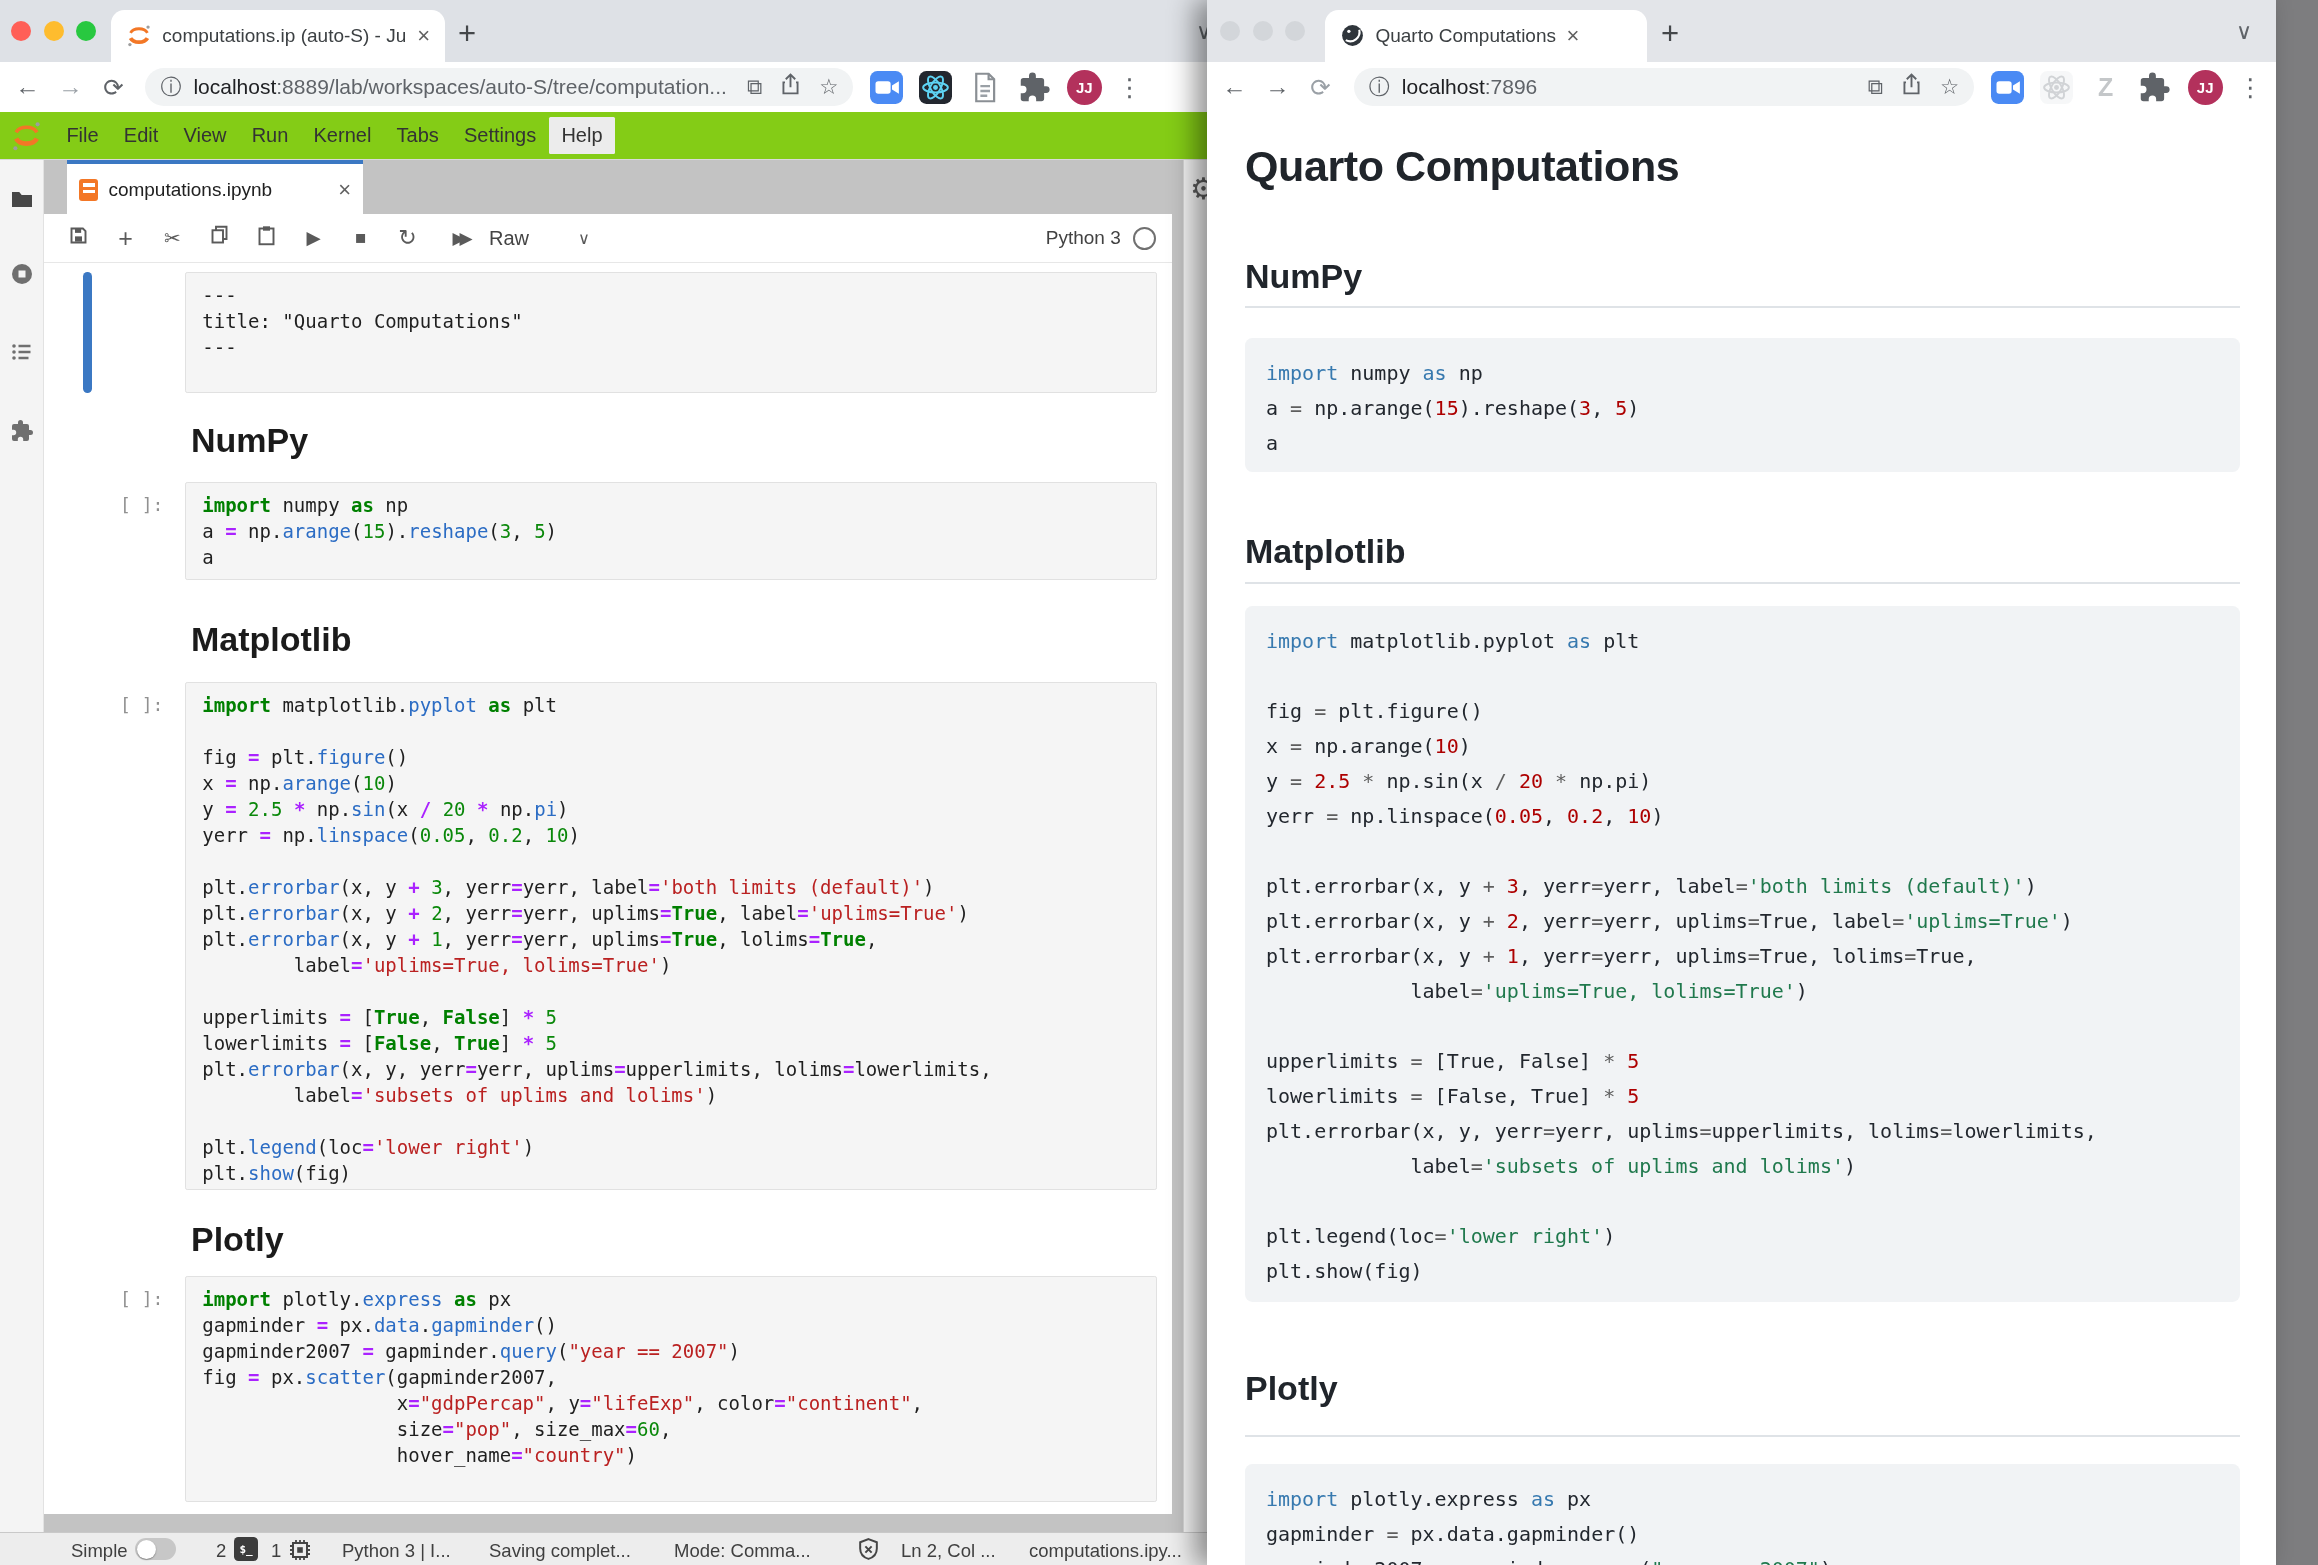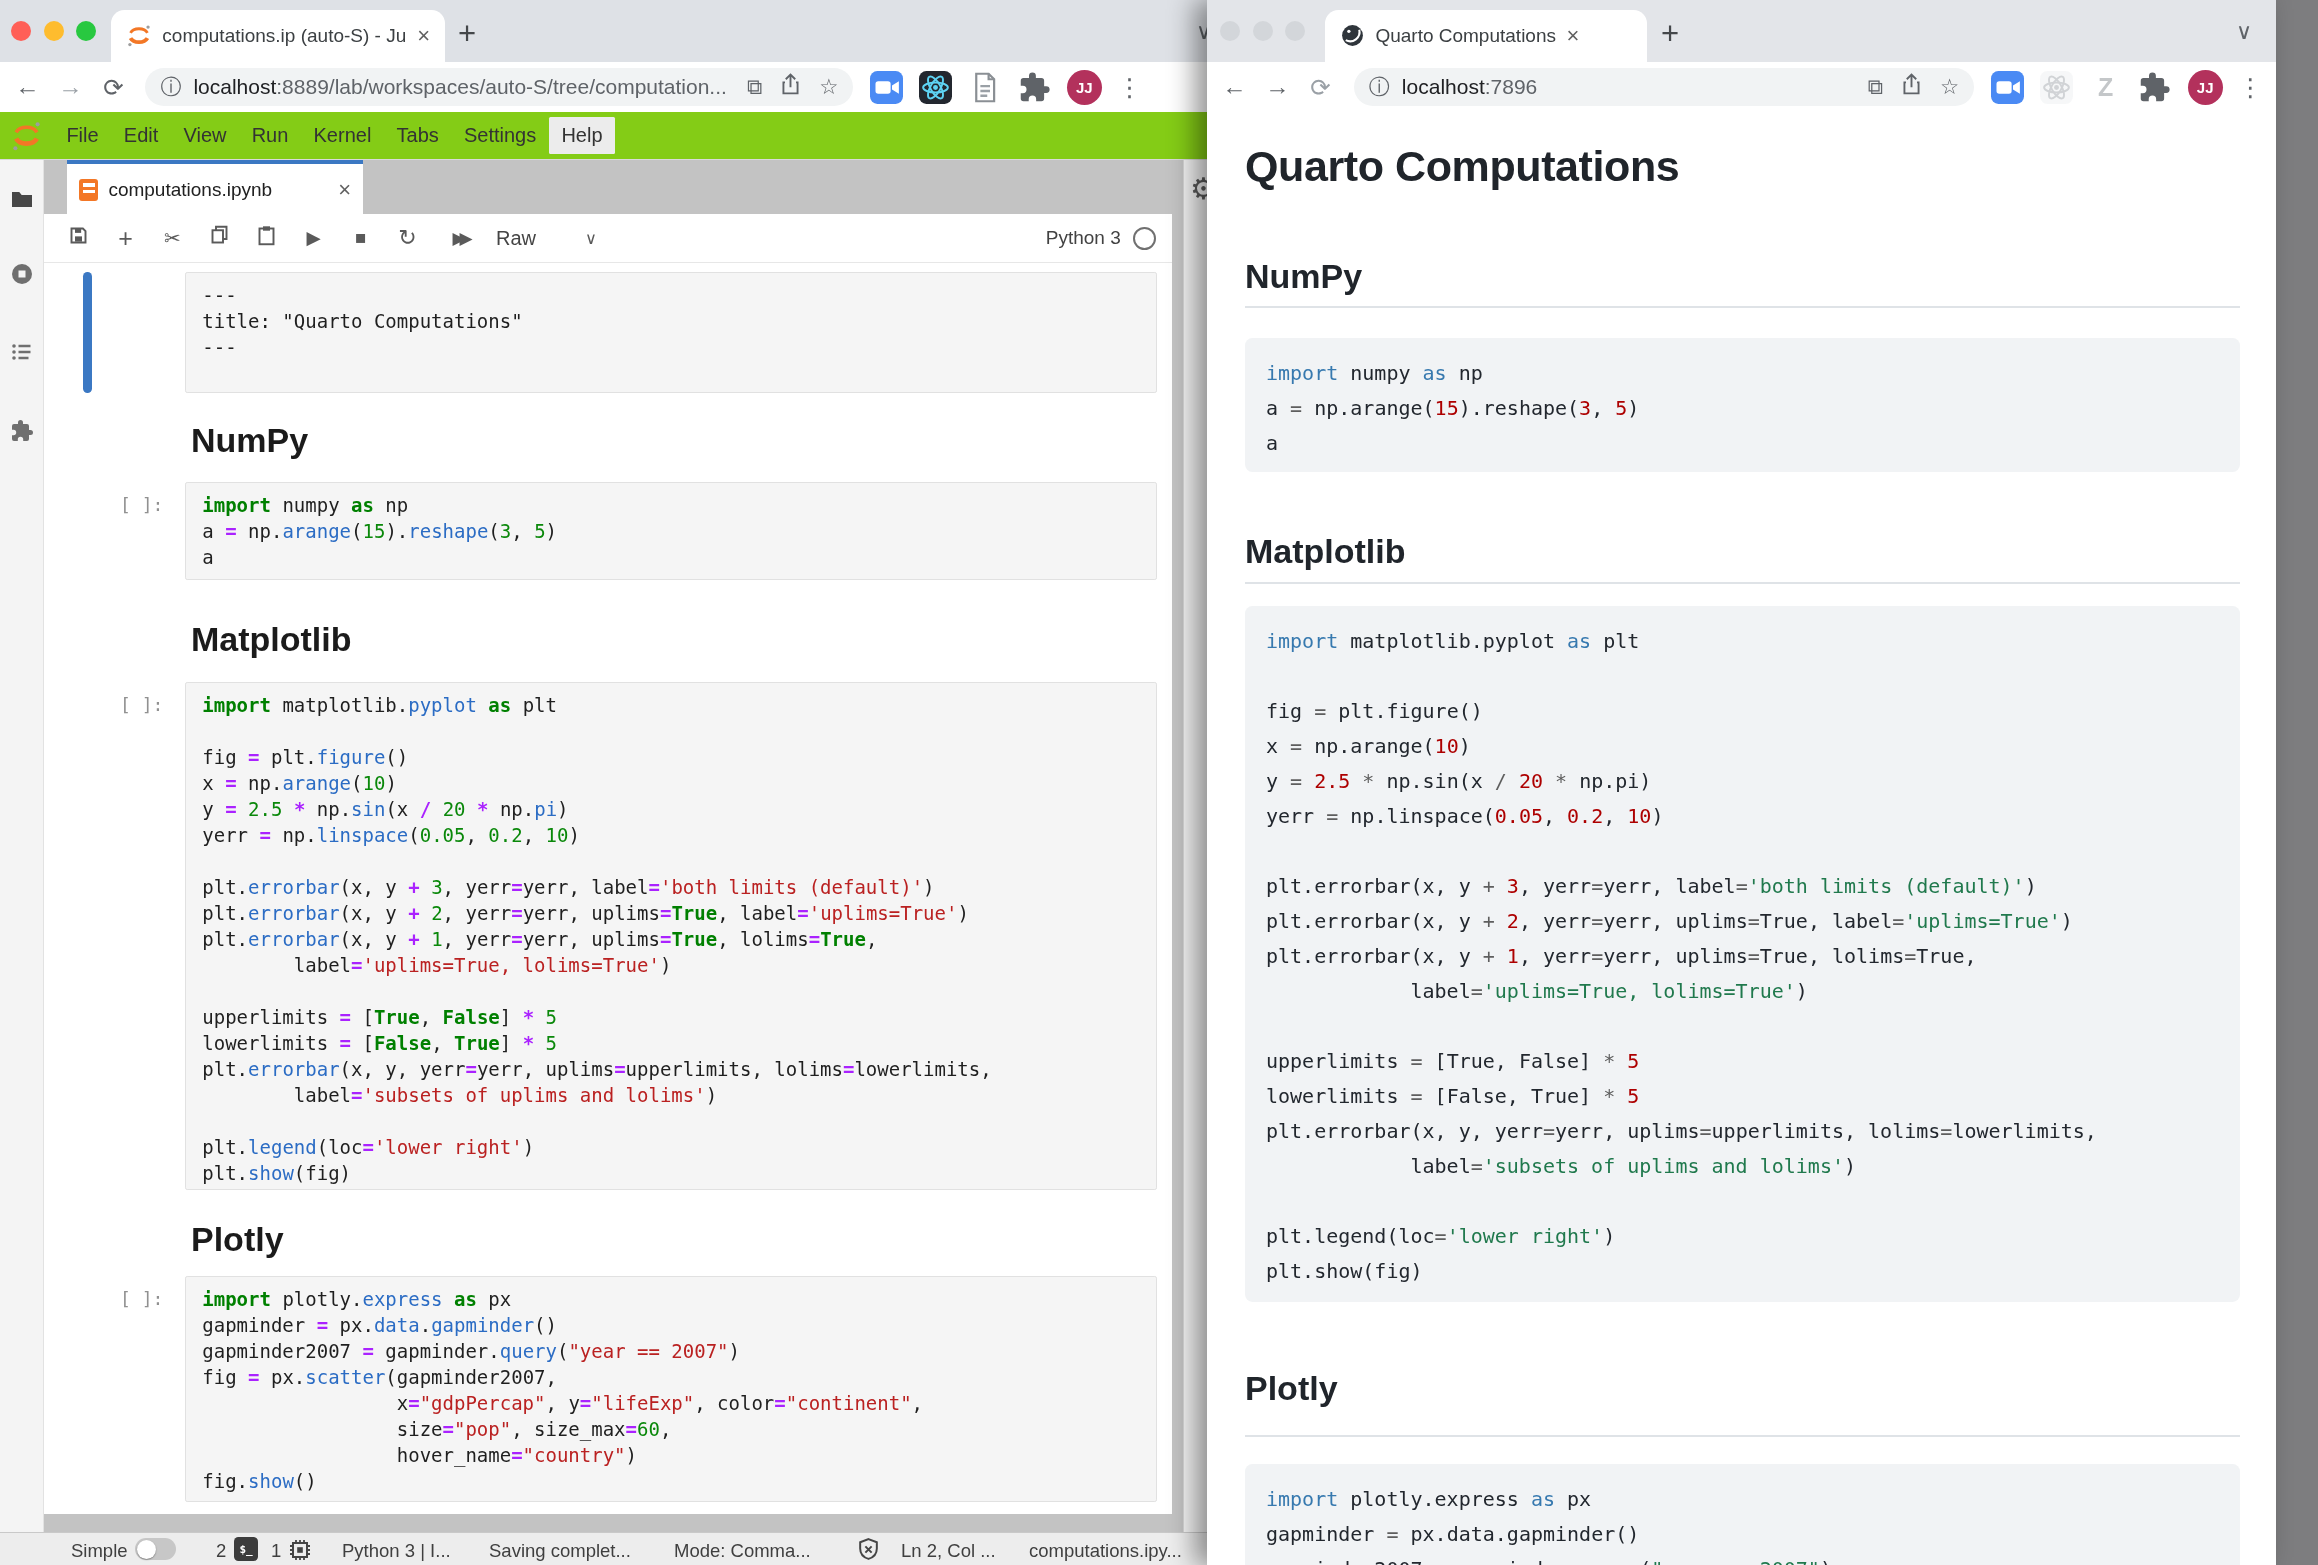--- a/index.html
+++ b/index.html
@@ -55,21 +55,21 @@
   .nbicon{width:19px;height:22px;border-radius:3px;background:#f37726;position:relative;flex:none}
   .nbicon::after{content:"";position:absolute;left:3.7px;top:4.4px;width:12px;height:3.7px;background:#fff}
   .nbicon::before{content:"";position:absolute;left:3.7px;top:11px;width:12px;height:3.7px;background:#fff}
   .closex{font-size:22px;color:#616161}
   .nbpanel{position:absolute;left:44px;top:214px;width:1128px;height:1300px;background:#fff}
   .nbtoolbar{position:absolute;left:44px;top:214px;width:1128px;height:49px;background:#fff;
              border-bottom:1.5px solid #e7e7e7;box-sizing:border-box;display:flex;align-items:center;
              color:#5a5a5a;font-size:20px}
   .tbi{margin-left:22px;width:25px;text-align:center;font-size:20px;color:#5a5a5a}
   .tbi.ff{letter-spacing:-6px;width:35px}
-  .tbsel{margin-left:19px;color:#454545}
+  .tbsel{margin-left:12px;color:#454545}
   .tbchev{margin-left:49px;font-size:16.3px;color:#5a5a5a}
   .tbright{margin-left:auto;display:flex;align-items:center}
   .kname{font-size:19px;color:#424242}
   .kcirc{width:19px;height:19px;border:2.2px solid #707070;border-radius:50%;margin:0 16.3px 0 12px}
 
   .mdh{position:absolute;left:191px;font-size:34px;font-weight:700;color:#1b1b1b}
   .prompt{position:absolute;left:120px;width:59px;font-family:"DejaVu Sans Mono",monospace;
           font-size:18px;color:#919191}
   .cell{position:absolute;left:185px;width:972px;background:#f5f5f5;border:1.5px solid #e1e1e1;
         box-sizing:border-box;border-radius:2.2px}
@@ -325,21 +325,20 @@
   <div class="prompt" style="top:1288px">[ ]:</div>
   <div class="cell" style="top:1276px;height:226px">
     <div class="code">
         <div class="cl"><span class="tk-jk">import</span><span class="tk-jt"> plotly.</span><span class="tk-jf">express</span><span class="tk-jt"> </span><span class="tk-jk">as</span><span class="tk-jt"> px</span></div>
         <div class="cl"><span class="tk-jt">gapminder </span><span class="tk-jo">=</span><span class="tk-jt"> px.</span><span class="tk-jf">data</span><span class="tk-jt">.</span><span class="tk-jf">gapminder</span><span class="tk-jt">()</span></div>
         <div class="cl"><span class="tk-jt">gapminder2007 </span><span class="tk-jo">=</span><span class="tk-jt"> gapminder.</span><span class="tk-jf">query</span><span class="tk-jt">(</span><span class="tk-js">"year == 2007"</span><span class="tk-jt">)</span></div>
         <div class="cl"><span class="tk-jt">fig </span><span class="tk-jo">=</span><span class="tk-jt"> px.</span><span class="tk-jf">scatter</span><span class="tk-jt">(gapminder2007,</span></div>
         <div class="cl"><span class="tk-jt">                 x</span><span class="tk-jo">=</span><span class="tk-js">"gdpPercap"</span><span class="tk-jt">, y</span><span class="tk-jo">=</span><span class="tk-js">"lifeExp"</span><span class="tk-jt">, color</span><span class="tk-jo">=</span><span class="tk-js">"continent"</span><span class="tk-jt">,</span></div>
         <div class="cl"><span class="tk-jt">                 size</span><span class="tk-jo">=</span><span class="tk-js">"pop"</span><span class="tk-jt">, size_max</span><span class="tk-jo">=</span><span class="tk-jm">60</span><span class="tk-jt">,</span></div>
         <div class="cl"><span class="tk-jt">                 hover_name</span><span class="tk-jo">=</span><span class="tk-js">"country"</span><span class="tk-jt">)</span></div>
-        <div class="cl"><span class="tk-jt">fig.</span><span class="tk-jf">show</span><span class="tk-jt">()</span></div>
       </div>
   </div>
 
   <div class="statusbar">
     <span class="sbitem" style="left:71px">Simple</span>
     <span class="toggle" style="left:135px">
         <span class="knob"></span>
       </span>
     <span class="sbitem" style="left:216px">2</span>
     <span class="termbadge" style="left:234px">$_</span>

